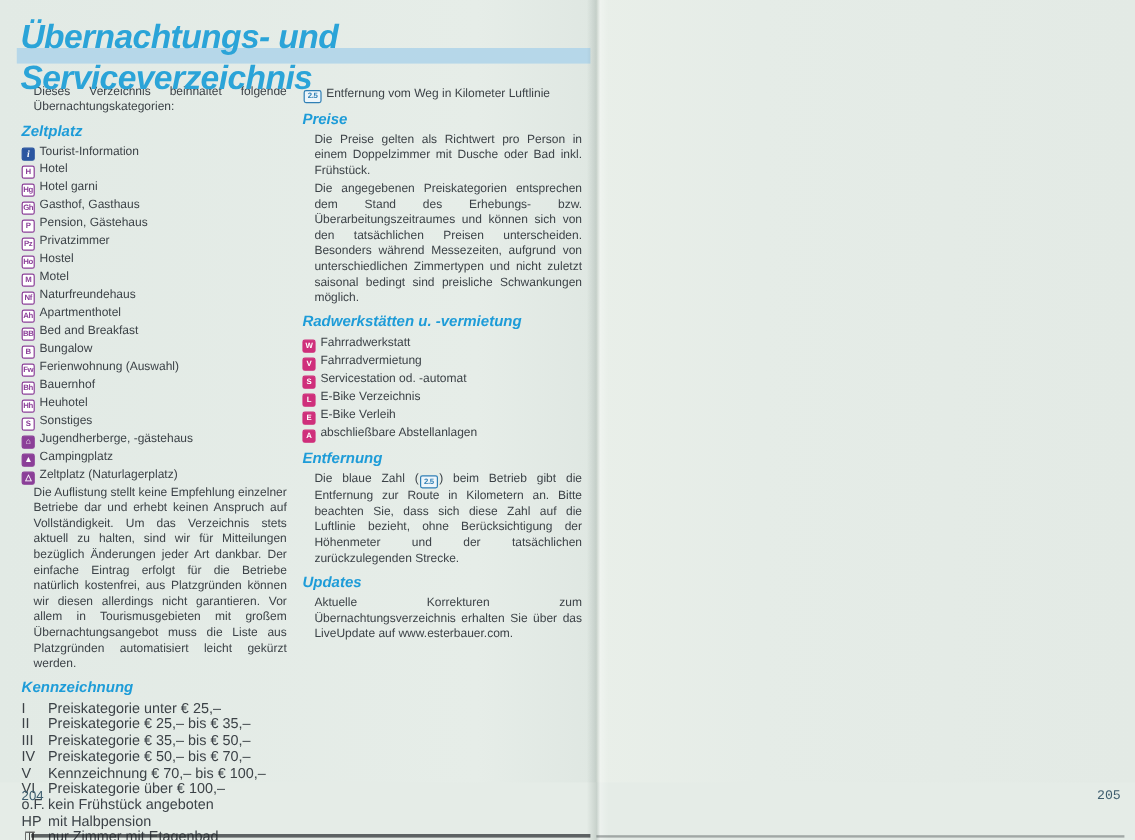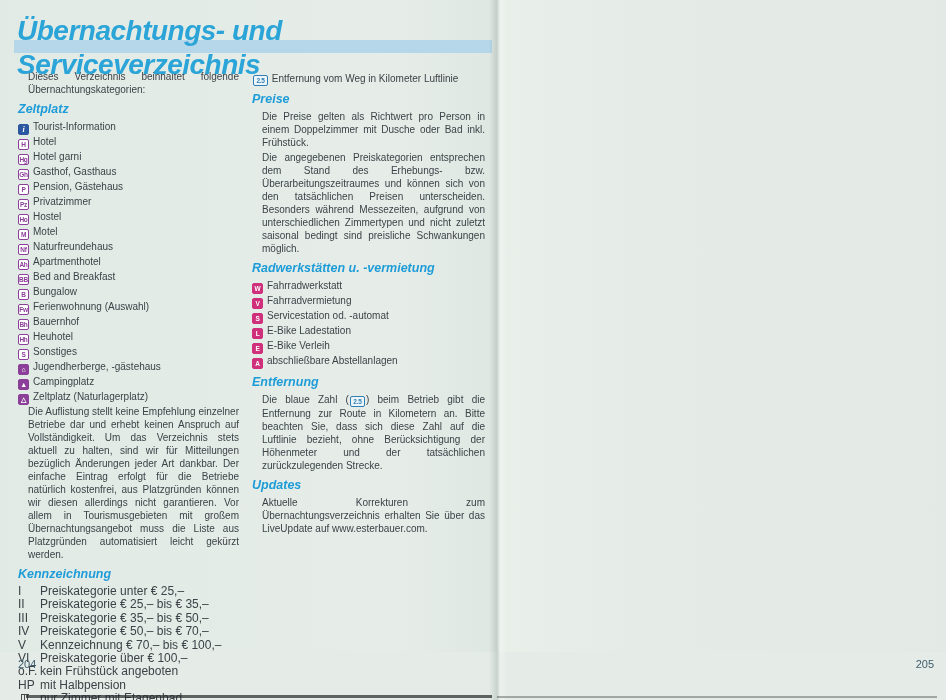--- a/index.html
+++ b/index.html
@@ -41,21 +41,21 @@
   .ic-repair{background:#cf2f7b;border:1px solid #cf2f7b;color:#fff;width:9px;height:9px;line-height:9px;}
   .ic-dist{display:inline-block;min-width:11px;height:9px;border:1px solid #2f7fb5;color:#2f7fb5;border-radius:2px;
            background:#edf5fa;font:bold 6.5px/9px "Liberation Sans",sans-serif;text-align:center;
            padding:0 1px;vertical-align:-1px;margin:0 1px;}
   .bg-bath{display:inline-block;width:8px;height:8px;margin-left:3px;vertical-align:-1px;
            border-top:1px solid #4a4a4a;
            background:repeating-linear-gradient(90deg,#4a4a4a 0 1px,transparent 1px 3px);}
 
   .pagenum{position:absolute;font-size:11px;color:#3e5d6e;z-index:3;}
   .pn-left{left:18px;top:658px;}
-  .pn-right{right:12px;top:658px;}
+  .pn-right{right:12px;top:658px;font-family:Liberation Mono, monospace;}
 </style>
 </head>
 <body>
 
 <div class="stage">
   <div class="page page-left">
     <div class="title-bar"></div>
     <h1 class="ptitle">Übernachtungs- und Serviceverzeichnis</h1>
     <div class="col lcol1" id="lcol1">
         <div class="para">Dieses Verzeichnis beinhaltet folgende Übernachtungskategorien:</div>
@@ -93,21 +93,21 @@
       </div>
     <div class="col lcol2" id="lcol2">
         <div class="iconline"><span class="ic ic-dist">2.5</span> Entfernung vom Weg in Kilometer Luftlinie</div>
         <div class="hblue">Preise</div>
         <div class="para">Die Preise gelten als Richtwert pro Person in einem Doppelzimmer mit Dusche oder Bad inkl. Frühstück.</div>
         <div class="para">Die angegebenen Preiskategorien entsprechen dem Stand des Erhebungs- bzw. Überarbeitungszeitraumes und können sich von den tatsächlichen Preisen unterscheiden. Besonders während Messezeiten, aufgrund von unterschiedlichen Zimmertypen und nicht zuletzt saisonal bedingt sind preisliche Schwankungen möglich.</div>
         <div class="hblue">Radwerkstätten u. -vermietung</div>
         <div class="legend-row"><span class="ic ic-repair">W</span><span>Fahrradwerkstatt</span></div>
         <div class="legend-row"><span class="ic ic-repair">V</span><span>Fahrradvermietung</span></div>
         <div class="legend-row"><span class="ic ic-repair">S</span><span>Servicestation od. -automat</span></div>
-        <div class="legend-row"><span class="ic ic-repair">L</span><span>E-Bike Ladestation</span></div>
+        <div class="legend-row"><span class="ic ic-repair">L</span><span>E-Bike Verzeichnis</span></div>
         <div class="legend-row"><span class="ic ic-repair">E</span><span>E-Bike Verleih</span></div>
         <div class="legend-row"><span class="ic ic-repair">A</span><span>abschließbare Abstellanlagen</span></div>
         <div class="hblue">Entfernung</div>
         <div class="para">Die blaue Zahl (<span class="ic ic-dist">2.5</span>) beim Betrieb gibt die Entfernung zur Route in Kilometern an. Bitte beachten Sie, dass sich diese Zahl auf die Luftlinie bezieht, ohne Berücksichtigung der Höhenmeter und der tatsächlichen zurückzulegenden Strecke.</div>
         <div class="hblue">Updates</div>
         <div class="para">Aktuelle Korrekturen zum Übernachtungsverzeichnis erhalten Sie über das LiveUpdate auf www.esterbauer.com.</div>
       </div>
     <div class="pagenum pn-left">204</div>
   </div>
   <div class="page page-right">

